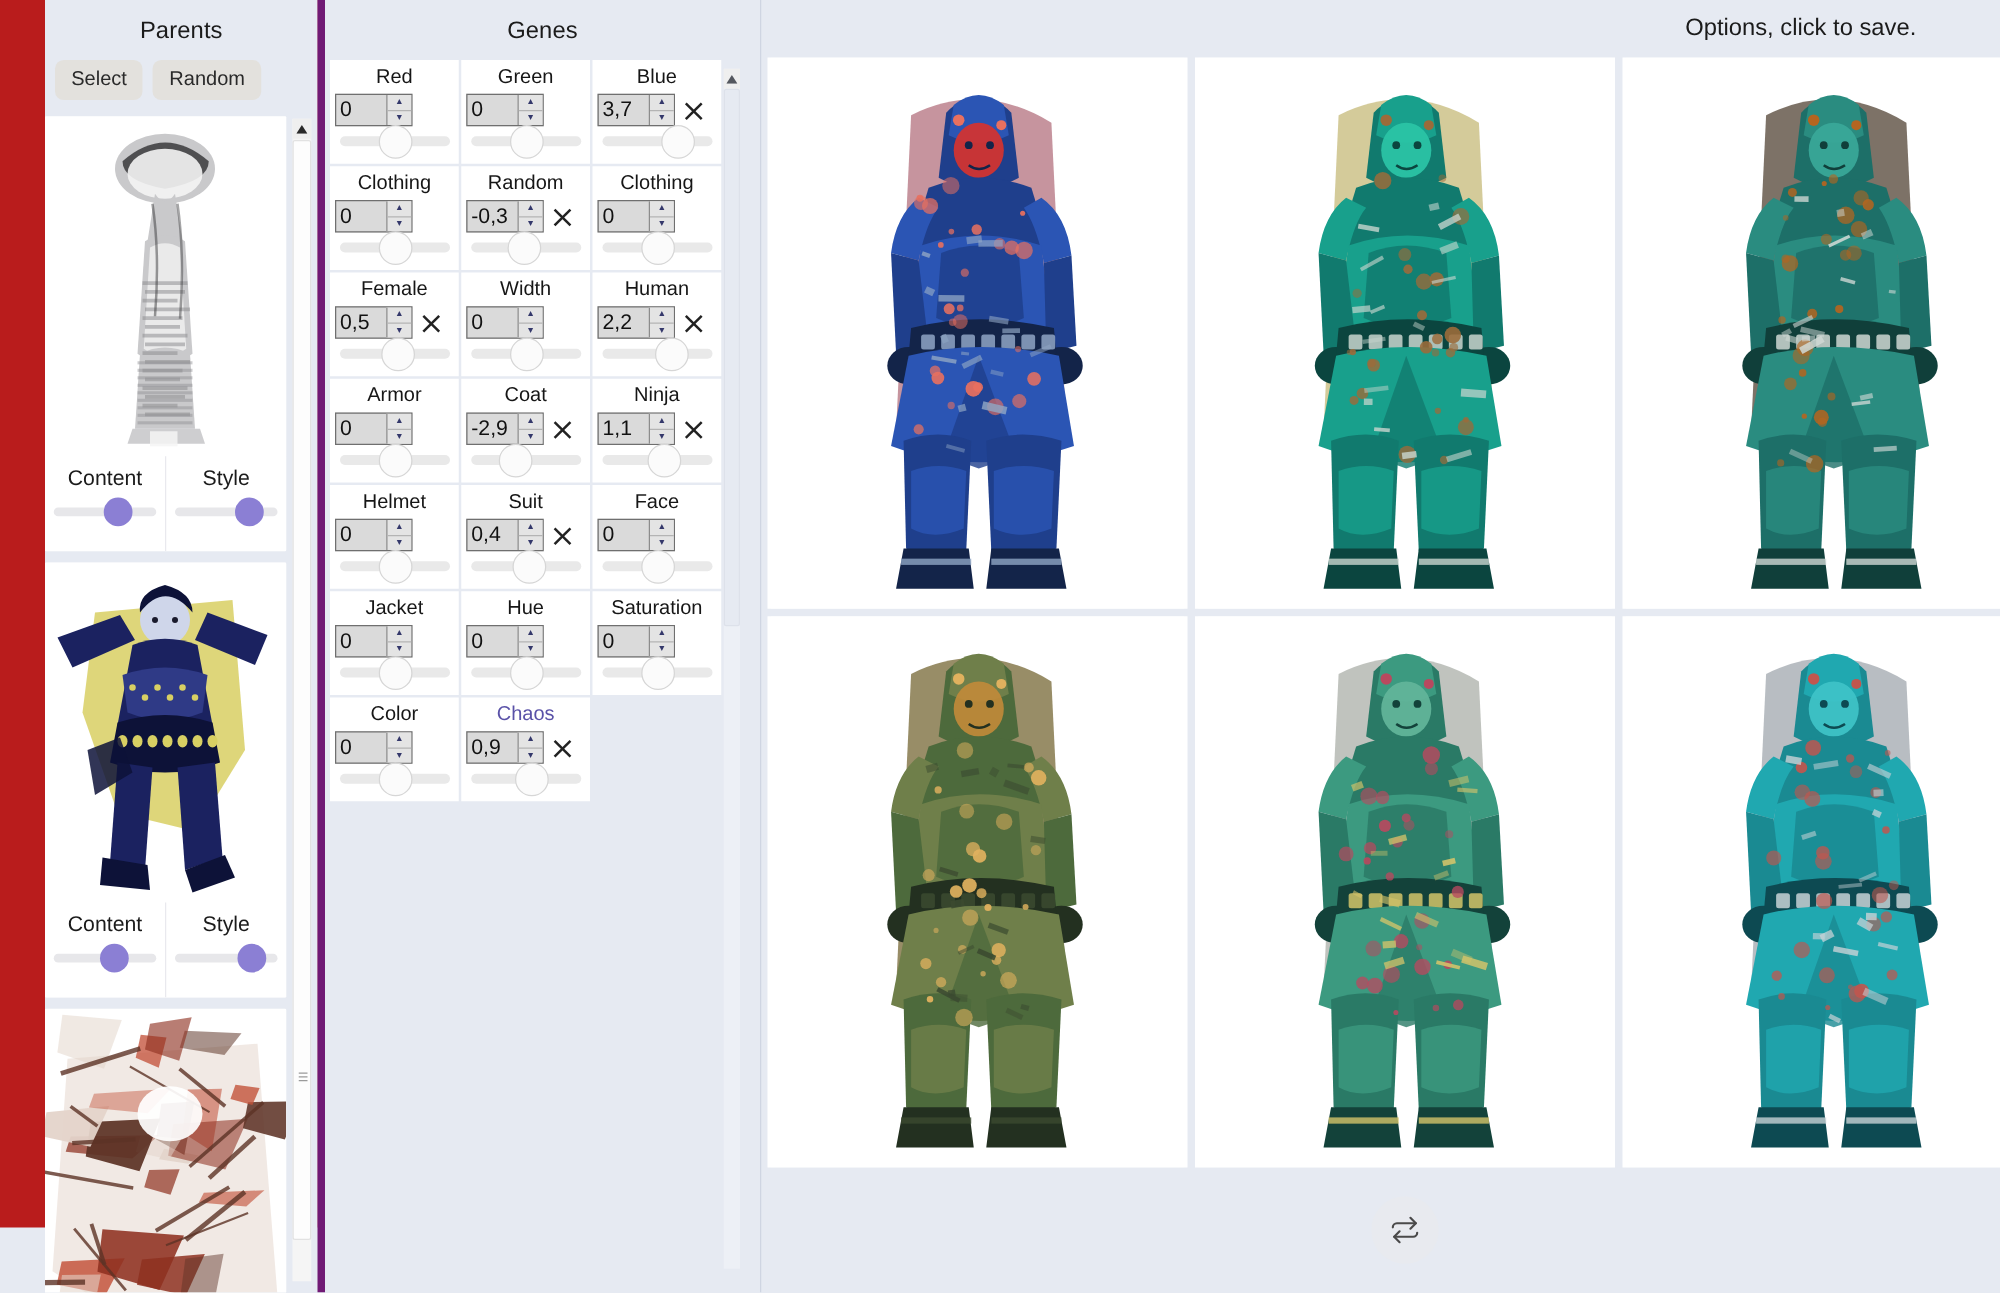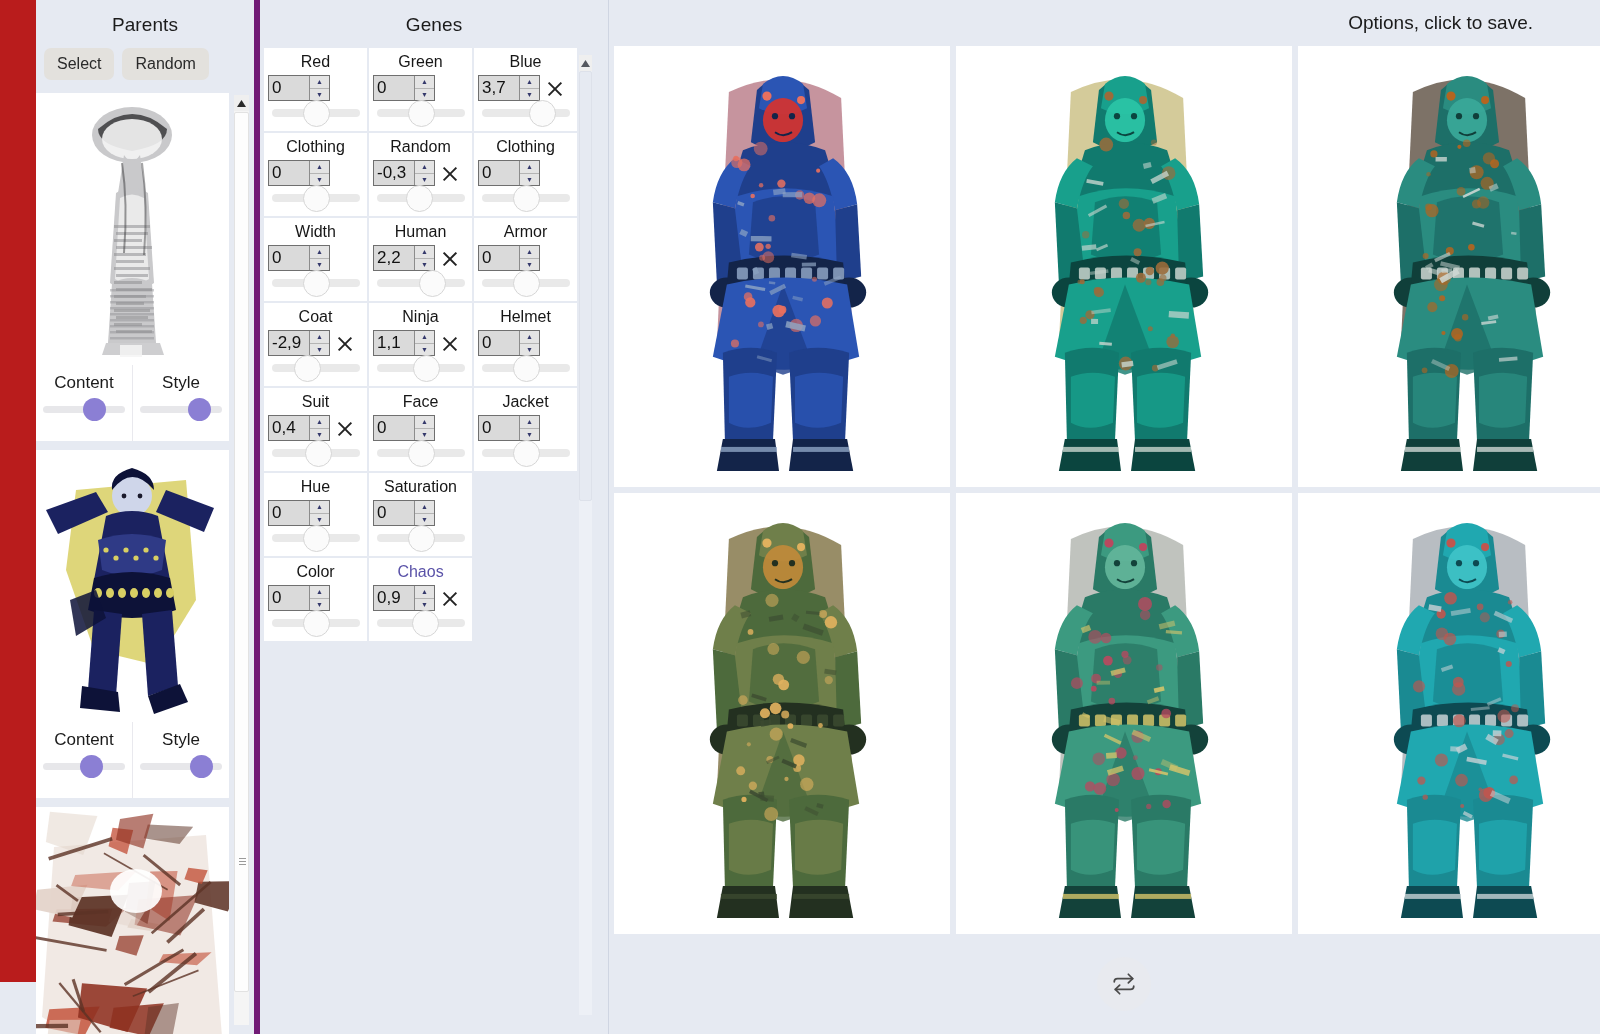--- a/index.html
+++ b/index.html
@@ -579,20 +579,36 @@
               <div class="spinner">
                 <div class="spin-val">0</div>
                 <div class="spin-btns">
                   <span>▲</span>
                   <span>▼</span>
                 </div>
               </div>
             </div>
             <div class="g-track">
               <div class="g-thumb" style="left: 31.5px;"></div>
+            </div>
+          </div>
+          <div class="gene-cell">
+            <div class="gene-label">Female</div>
+            <div class="spin-row">
+              <div class="spinner">
+                <div class="spin-val">0,5</div>
+                <div class="spin-btns">
+                  <span>▲</span>
+                  <span>▼</span>
+                </div>
+              </div>
+              <div class="xbtn"></div>
+            </div>
+            <div class="g-track">
+              <div class="g-thumb" style="left: 33.26px;"></div>
             </div>
           </div>
           <div class="gene-cell">
             <div class="gene-label">Width</div>
             <div class="spin-row">
               <div class="spinner">
                 <div class="spin-val">0</div>
                 <div class="spin-btns">
                   <span>▲</span>
                   <span>▼</span>

